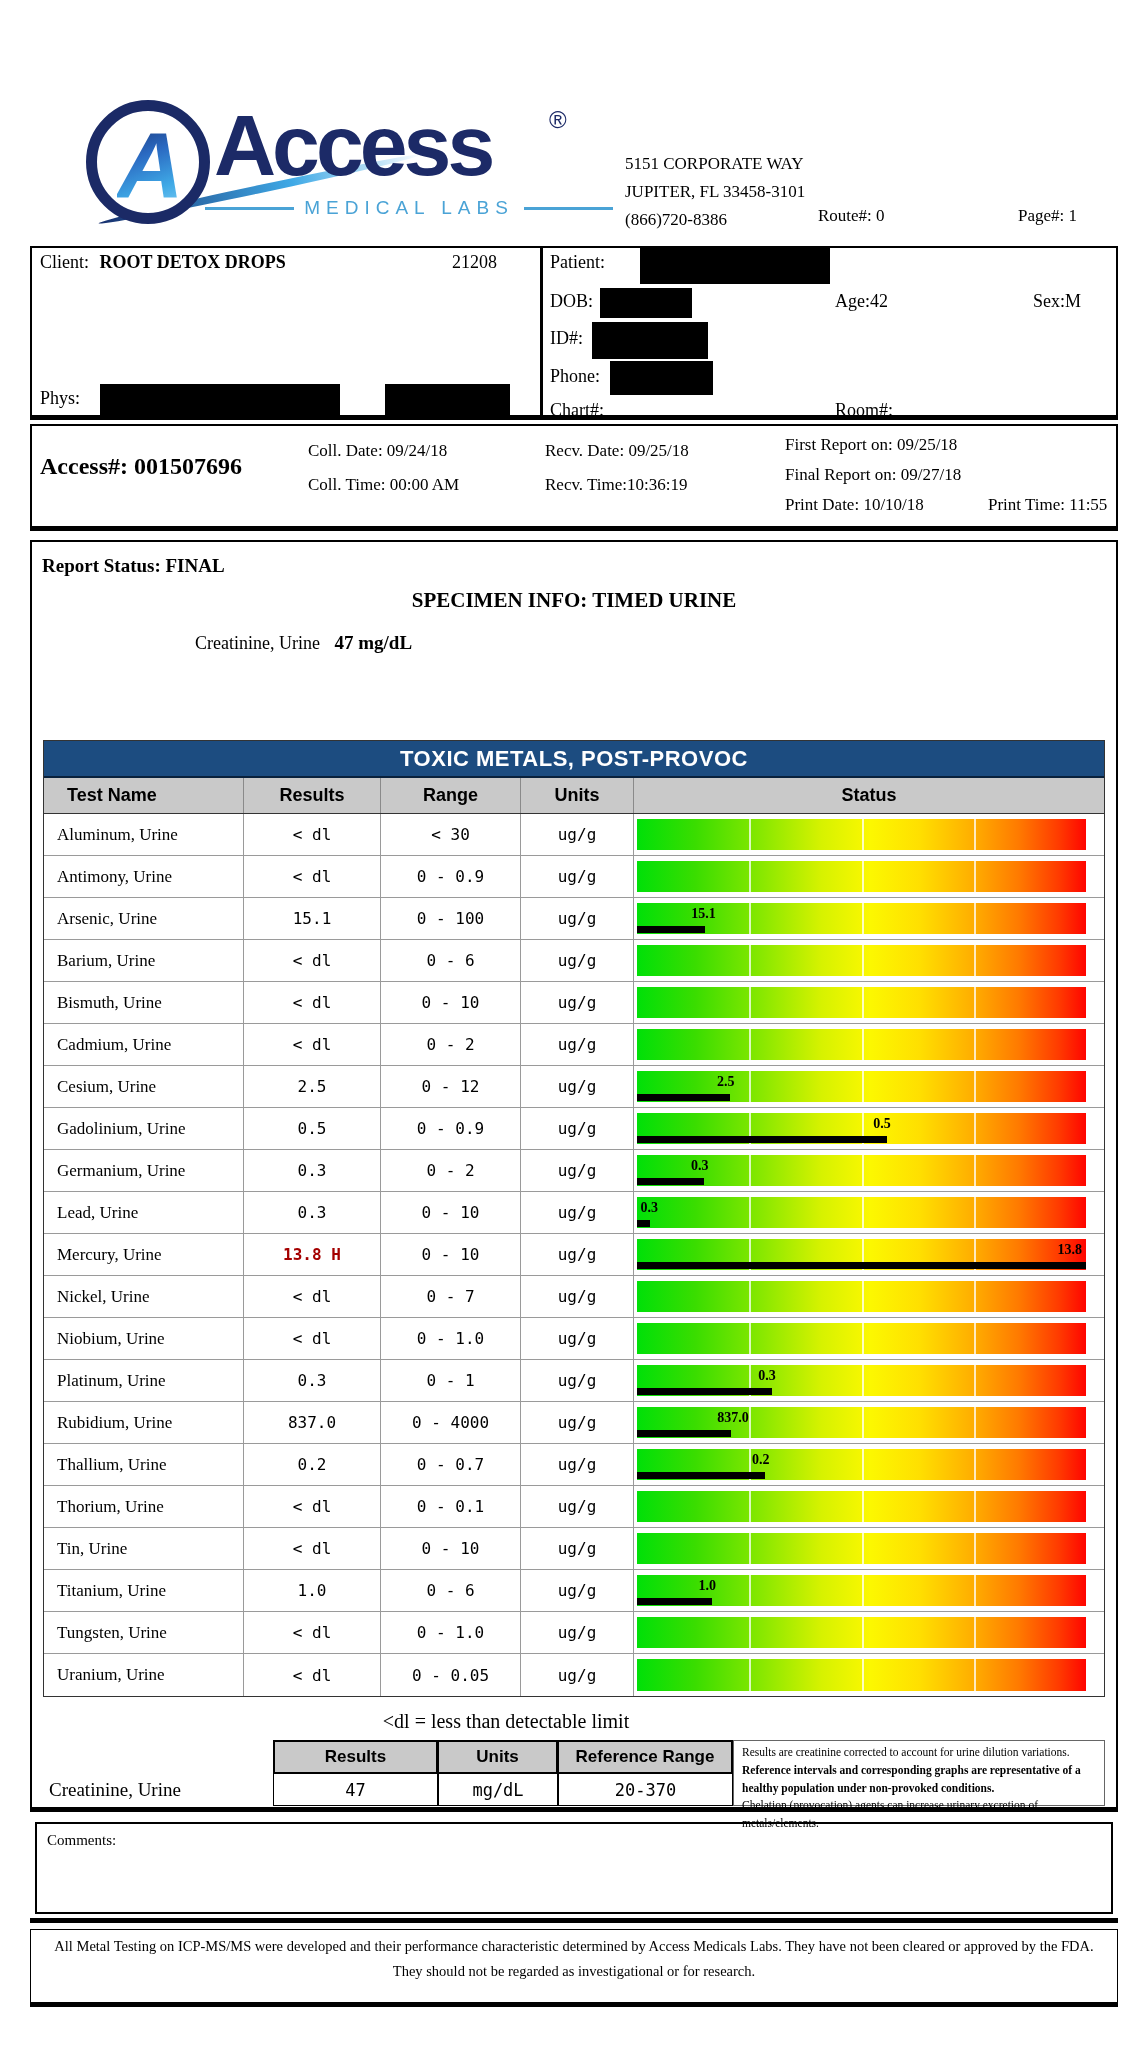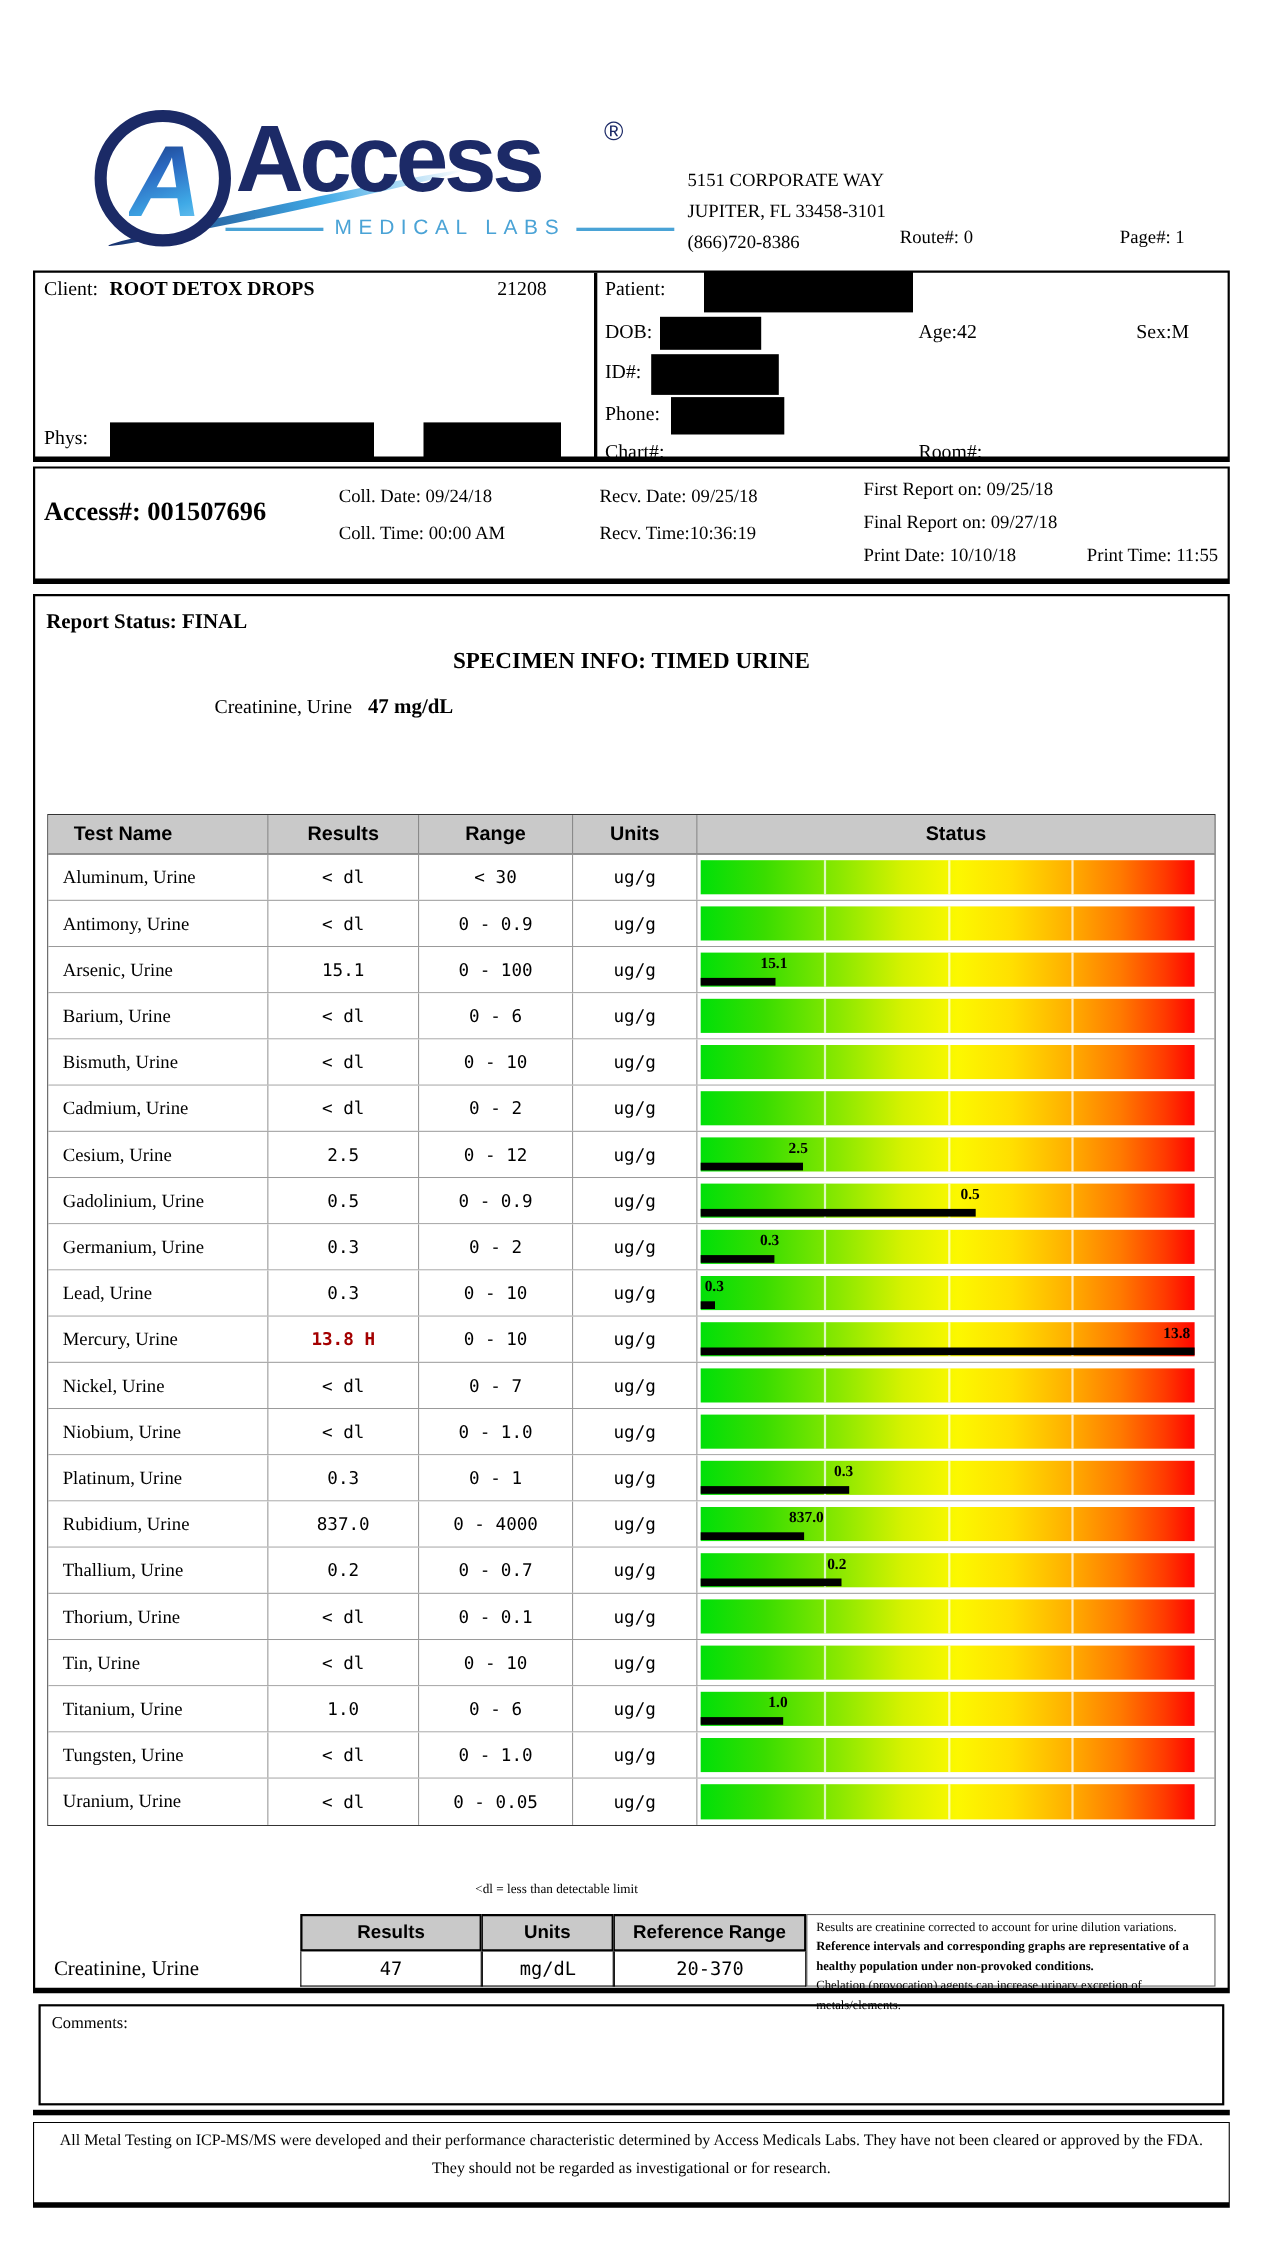--- a/index.html
+++ b/index.html
@@ -53,21 +53,21 @@
   .mc.name { justify-content:flex-start; padding-left:13px; font-size:17px; font-family:"Liberation Serif", serif; }
   .mc.num { font-family:"DejaVu Sans Mono", monospace; font-size:16px; }
   .mc.flagged { color:#a40000; font-weight:bold; }
   .mc.graph { border-right:none; position:relative; }
   .bar { position:absolute; left:3px; right:18px; top:5px; bottom:5px;
     background:linear-gradient(90deg,#00e008 0%,#3add00 13%,#8ae800 28%,#d6f200 41%,#fcf800 52%,#ffdf00 63%,#ffad00 75%,#ff7a00 85%,#ff3a00 94%,#ff0500 100%); }
   .dv { position:absolute; top:0; bottom:0; width:2px; background:rgba(255,255,255,0.75); }
   .marker { position:absolute; left:0; bottom:1px; height:7px; background:#000; }
   .bar-label { position:absolute; top:3px; font-size:14px; font-weight:bold; font-family:"Liberation Serif", serif; color:#000; white-space:nowrap; }
 
-  .dl-note { position:absolute; left:0; width:1012px; top:1710px; text-align:center; font-size:12px; }
+  .dl-note { position:absolute; left:0; width:1012px; top:1710px; text-align:center; font-size:20px; }
 
   
   .creat { position:absolute; left:43px; top:1740px; width:1062px; display:grid;
     grid-template-columns:230px 165px 120px 175px 1fr; grid-template-rows:34px 32px; }
   .creat .h { background:#c9c9c9; border:2px solid #000; border-left-width:1px; display:flex; align-items:center; justify-content:center;
     font-family:"Liberation Sans", sans-serif; font-weight:bold; font-size:17px; }
   .creat .h.first { border-left-width:2px; }
   .creat .blank { background:#fff; }
   .creat .v { border:1.5px solid #000; border-top:none; display:flex; align-items:center; justify-content:center;
     font-family:"DejaVu Sans Mono", monospace; font-size:17px;text-align:center; }
@@ -143,20 +143,23 @@
 
 <div class="box" id="main-box"></div>
 <div class="abs bold serif" style="left:42px; top:555px; font-size:19px;">Report Status: FINAL</div>
 <div class="abs bold serif" style="left:0; top:588px; width:1148px; text-align:center; font-size:21px;">SPECIMEN INFO: TIMED URINE</div>
 <div class="abs serif" style="left:195px; top:632px; font-size:18px;">
   <span>Creatinine, Urine</span>
   <span class="bold" style="font-size:19px; margin-left:10px;">47 mg/dL</span>
 </div>
 
 <div class="metals">
+  <div class="band">
+    <span>TOXIC METALS, POST-PROVOC</span>
+  </div>
   <div class="mhead">
     <div>Test Name</div>
     <div>Results</div>
     <div>Range</div>
     <div>Units</div>
     <div>Status</div>
   </div>
   <div id="metals-rows">
       <div class="mrow">
         <div class="mc name">Aluminum, Urine</div>

